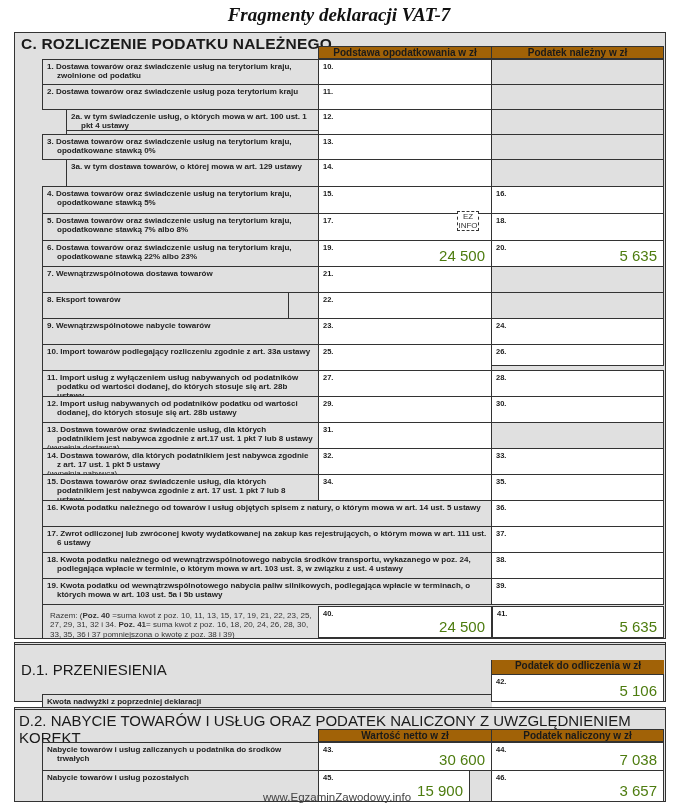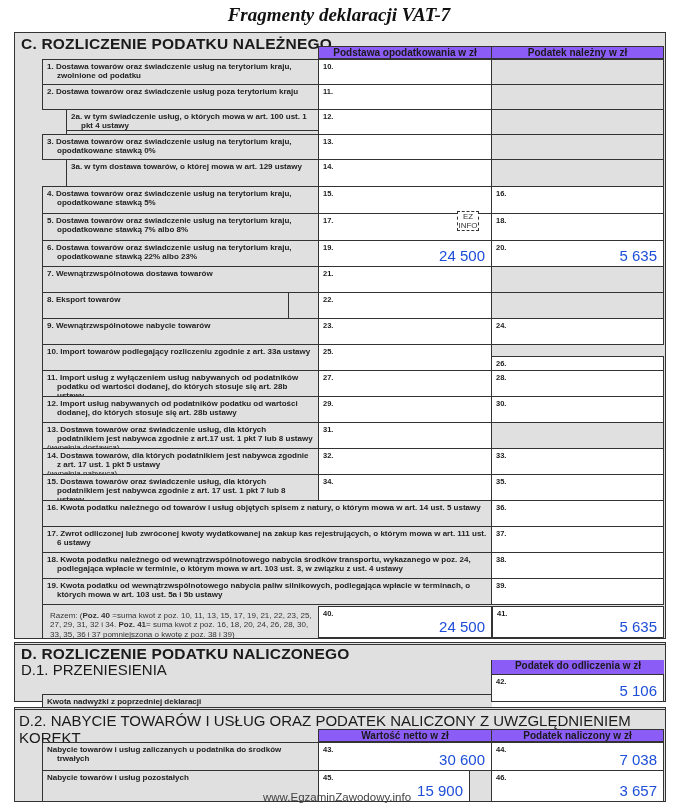--- a/index.html
+++ b/index.html
@@ -21,37 +21,37 @@
   .sec-d2 { top: 707px; height: 95px; border-top: 3px double #333; }
 
   .sec-title {
     position: absolute; font-weight: bold; font-size: 15.5px; letter-spacing: 0.2px; color: #1a1a1a;
   }
   .sub-title {
     position: absolute; font-size: 15px; color: #1a1a1a;
   }
 
   .colhead {
-    position: absolute; background: #8b5cf6; border: 1px solid #333;
+    position: absolute; background: #a16207; border: 1px solid #333;
     font-weight: bold; font-size: 10px; text-align: center; line-height: 12px;
   }
 
   .row-label {
     position: absolute; background: #e0e0e0; border: 1px solid #333;
     font-size: 8px; font-weight: bold; line-height: 9.2px; padding: 2px 4px 0 4px; color: #222;
   }
   .row-label .ind { padding-left: 10px; display: block; text-indent: -10px; }
   .row-label .light { font-weight: normal; }
 
   .cell {
     position: absolute; background: #fff; border: 1px solid #333;
   }
   .cell.gray { background: #e0e0e0; }
   .cell .num { position: absolute; left: 4px; top: 2px; font-size: 7.5px; font-weight: bold; }
-  .cell .val { position: absolute; right: 6px; bottom: 2px; font-size: 15px; color: #1d4ed8; }
+  .cell .val { position: absolute; right: 6px; bottom: 2px; font-size: 15px; color: #4d7c0f; }
 
   .ezinfo {
     position: absolute; left: 457px; top: 211px; width: 22px; height: 20px;
     border: 1px dashed #333; font-size: 8px; line-height: 9px; text-align: center; color: #333; background:#fff;
   }
 
   .razem {
     position: absolute; font-size: 8px; line-height: 9.4px; color: #333;
   }
   .razem b { font-weight: bold; }
@@ -198,21 +198,21 @@
       <span class="num">24.</span>
       <span class="val"></span>
     </div>
     <div class="row-label" style="left:42px; top:344px; width:277px; height:27px;">
       <span class="ind">10. Import towarów podlegający rozliczeniu zgodnie z art. 33a ustawy</span>
     </div>
     <div class="cell" style="left:318px; top:344px; width:174px; height:27px;">
       <span class="num">25.</span>
       <span class="val"></span>
     </div>
-    <div class="cell" style="left:491px; top:356px; width:173px; height:22px;">
+    <div class="cell" style="left:491px; top:344px; width:173px; height:22px;">
       <span class="num">26.</span>
       <span class="val"></span>
     </div>
     <div class="row-label" style="left:42px; top:370px; width:277px; height:27px;">
       <span class="ind">11. Import usług z wyłączeniem usług nabywanych od podatników podatku od wartości dodanej, do których stosuje się art. 28b ustawy</span>
     </div>
     <div class="cell" style="left:318px; top:370px; width:174px; height:27px;">
       <span class="num">27.</span>
       <span class="val"></span>
     </div>
@@ -295,21 +295,20 @@
     </div>
     <div class="cell" style="left:492px; top:606px; width:172px; height:32px; border-width:1.5px;">
       <span class="num">41.</span>
       <span class="val">5 635</span>
     </div>
   </div>
 
 <div class="ezinfo"><span>EZ</span><br><span>INFO</span></div>
 
 <div class="frame sec-d">
-  <div class="sec-title" style="left:6px; top:0px;">D. ROZLICZENIE PODATKU NALICZONEGO</div>
   <div class="sub-title" style="left:6px; top:16px;">D.1. PRZENIESIENIA</div>
 </div>
 <div class="colhead" style="left:491px; top:660px; width:173px; height:14px; border:none; border-left:1px solid #333;">Podatek do odliczenia w zł</div>
 <div class="d1-label" style="left:42px; top:674px; width:450px; height:28px;">
   <div style="position:absolute; left:4px; top:2px; font-weight:bold;">Kwota nadwyżki z poprzedniej deklaracji</div>
   <div style="position:absolute; left:4px; top:16px; font-size:7px;">Kwota z poz. „Kwota do przeniesienia na następny okres rozliczeniowy” z poprzedniej deklaracji lub wynikająca z decyzji.</div>
 </div>
 <div class="cell" style="left:491px; top:674px; width:173px; height:28px;">
   <span class="num">42.</span>
   <span class="val">5 106</span>

